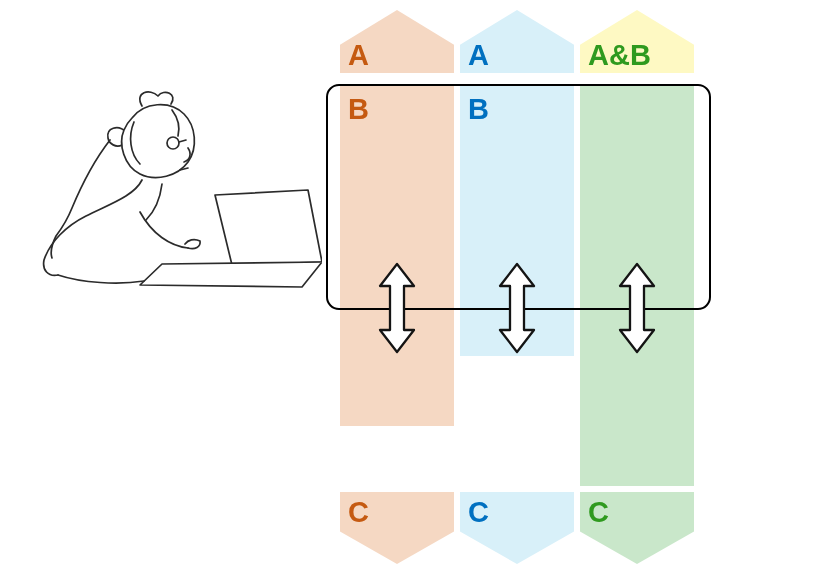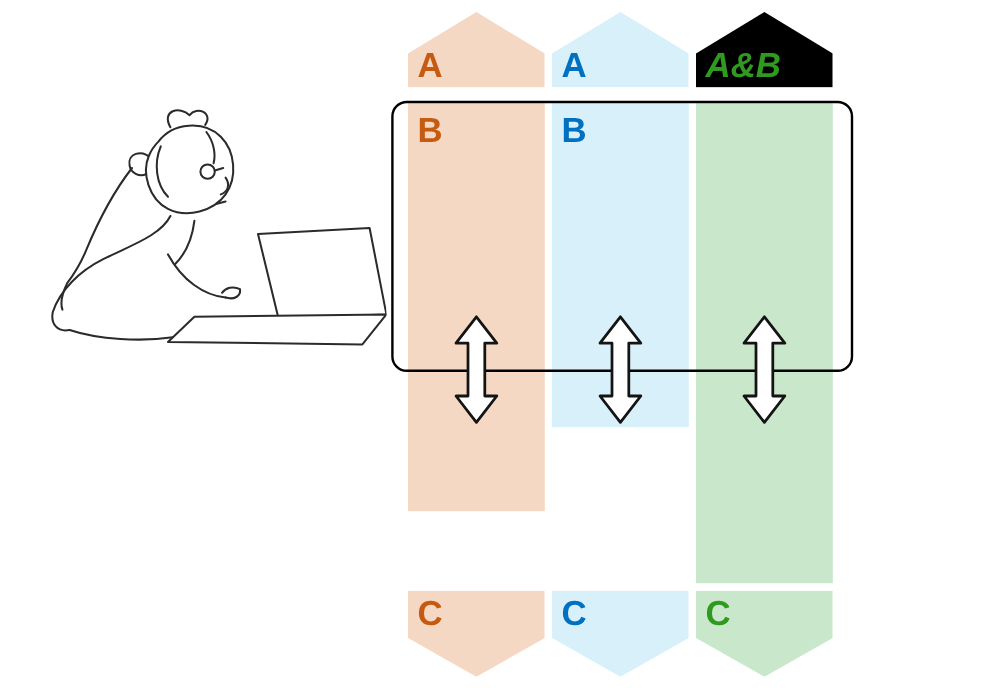--- a/index.html
+++ b/index.html
@@ -89,21 +89,21 @@
   <div class="piece top-piece c1" style="background-color: rgb(216, 240, 249);">
     <span class="lbl" style="color: rgb(0, 112, 192);">A</span>
   </div>
   <div class="piece body-piece h-c1 c1" style="background-color: rgb(216, 240, 249);">
     <span class="lbl" style="color: rgb(0, 112, 192);">B</span>
   </div>
   <div class="piece bottom-piece c1" style="background-color: rgb(216, 240, 249);">
     <span class="lbl" style="color: rgb(0, 112, 192);">C</span>
   </div>
 
-  <div class="piece top-piece c2" style="background-color: #000000; font-style: italic;">
+  <div class="piece top-piece c2" style="background-color: #fef9c3;">
     <span class="lbl" style="color: rgb(47, 154, 31);">A&amp;B</span>
   </div>
   <div class="piece body-piece h-c2 c2" style="background-color: rgb(201, 231, 202);"></div>
   <div class="piece bottom-piece c2" style="background-color: rgb(201, 231, 202);">
     <span class="lbl" style="color: rgb(47, 154, 31);">C</span>
   </div>
 
   <div class="scope-box"></div>
 
   <svg class="arrow a0" viewBox="0 0 40 92">

